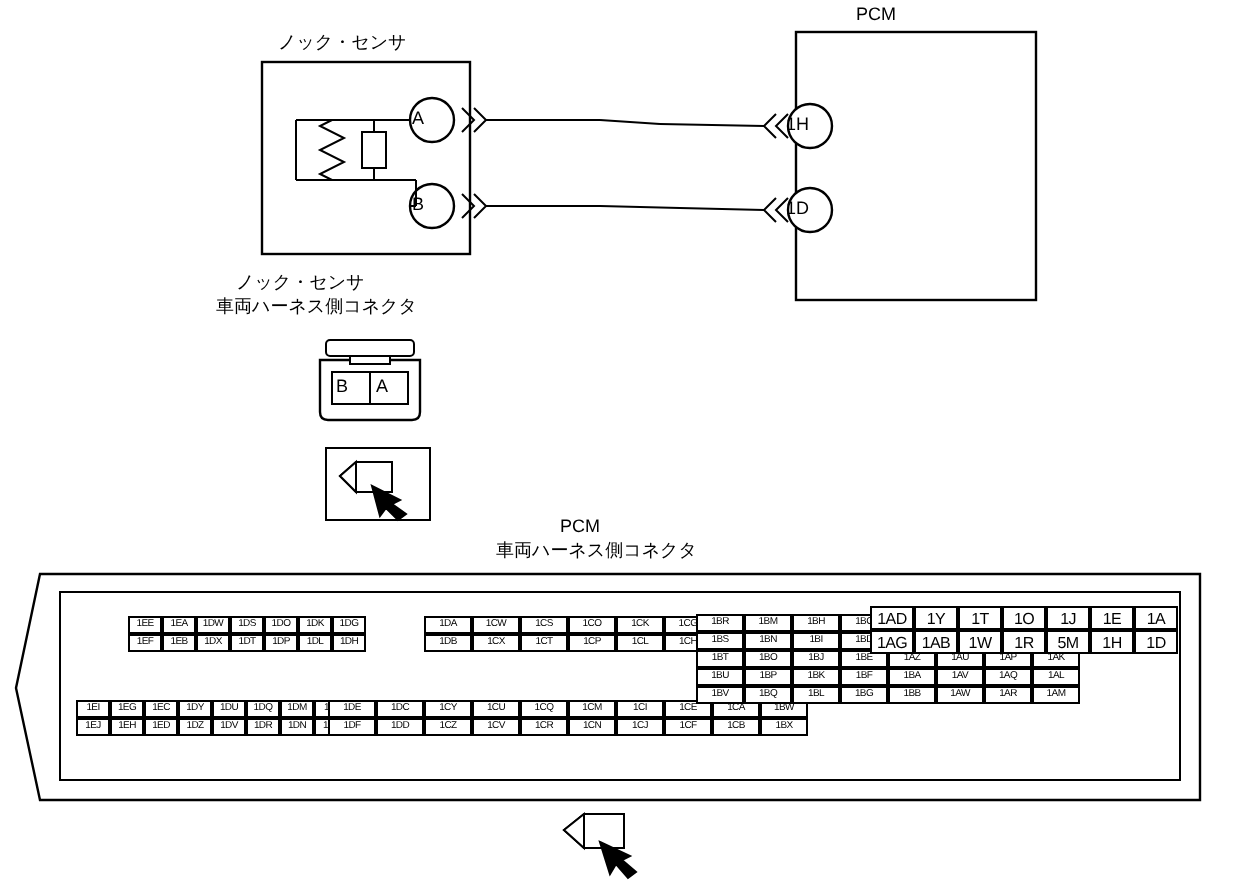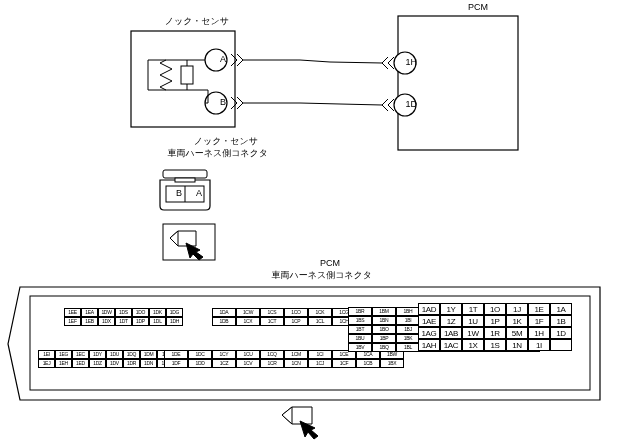--- a/index.html
+++ b/index.html
@@ -5,21 +5,21 @@
   html,body{margin:0;padding:0;}
   body{
     width:620px;height:443px;
     background:#ffffff;
     font-family:"Liberation Sans", sans-serif;
     color:#000;
     position:relative;
     overflow:hidden;
   }
   .lbl{position:absolute;font-size:9px;line-height:11px;white-space:nowrap;}
-  .lbl.c{text-align:right;}
+  .lbl.c{text-align:left;}
   svg{position:absolute;left:0;top:0;}
   .pinrow{display:flex;}
   .pin{
     border:1px solid #000;
     font-size:5px;
     line-height:7px;
     height:9px;
     box-sizing:border-box;
     display:flex;align-items:center;justify-content:center;
     font-family:"Liberation Sans", sans-serif;
@@ -262,50 +262,32 @@
     <div class="pin">1BG</div>
     <div class="pin">1BB</div>
     <div class="pin">1AW</div>
     <div class="pin">1AR</div>
     <div class="pin">1AM</div>
   </div>
 </div>
 
 <div class="blk grp-d" style="left:540px;top:303px;transform:translateX(-0px);">
 </div>
-<div class="blk grp-d" style="left:418px;top:303px;">
+<div class="blk grp-d" style="left:435px;top:303px;">
   <div class="pinrow">
     <div class="pin">1AD</div>
     <div class="pin">1Y</div>
     <div class="pin">1T</div>
     <div class="pin">1O</div>
     <div class="pin">1J</div>
     <div class="pin">1E</div>
     <div class="pin">1A</div>
   </div>
   <div class="pinrow">
-    <div class="pin">1AE</div>
-    <div class="pin">1Z</div>
-    <div class="pin">1U</div>
-    <div class="pin">1P</div>
-    <div class="pin">1K</div>
-    <div class="pin">1F</div>
-    <div class="pin">1B</div>
-  </div>
-  <div class="pinrow">
     <div class="pin">1AG</div>
     <div class="pin">1AB</div>
     <div class="pin">1W</div>
     <div class="pin">1R</div>
     <div class="pin">5M</div>
     <div class="pin">1H</div>
     <div class="pin">1D</div>
   </div>
-  <div class="pinrow">
-    <div class="pin">1AH</div>
-    <div class="pin">1AC</div>
-    <div class="pin">1X</div>
-    <div class="pin">1S</div>
-    <div class="pin">1N</div>
-    <div class="pin">1I</div>
-    <div class="pin"></div>
-  </div>
 </div>
 
 </body></html>

